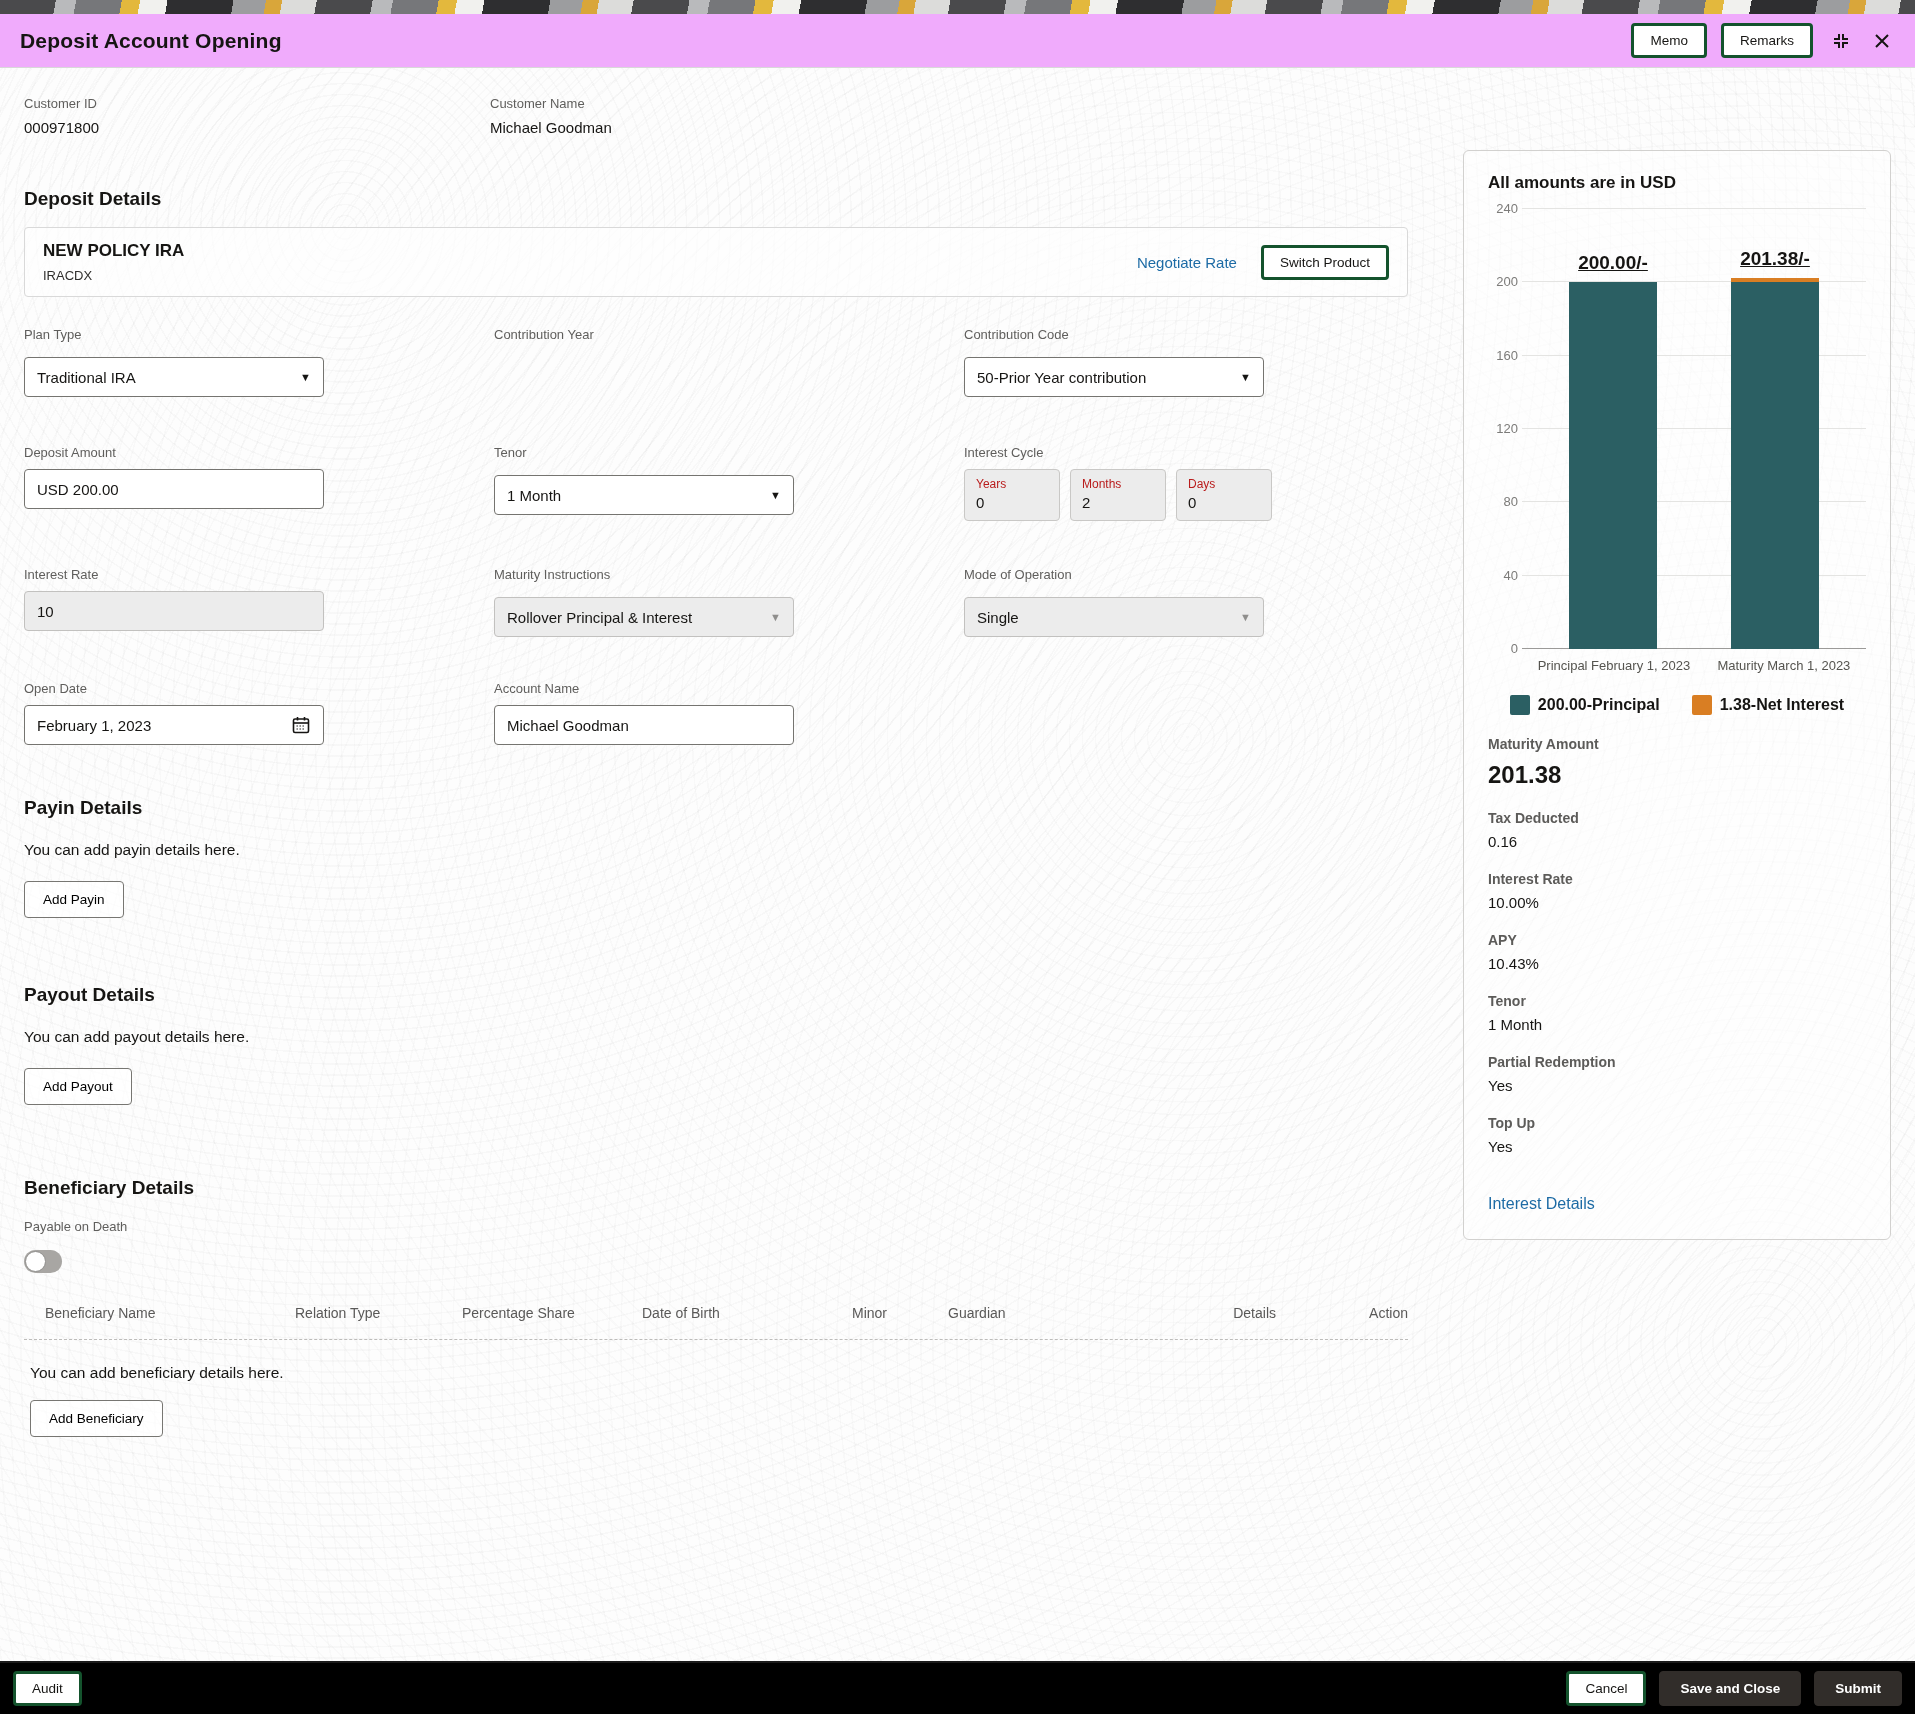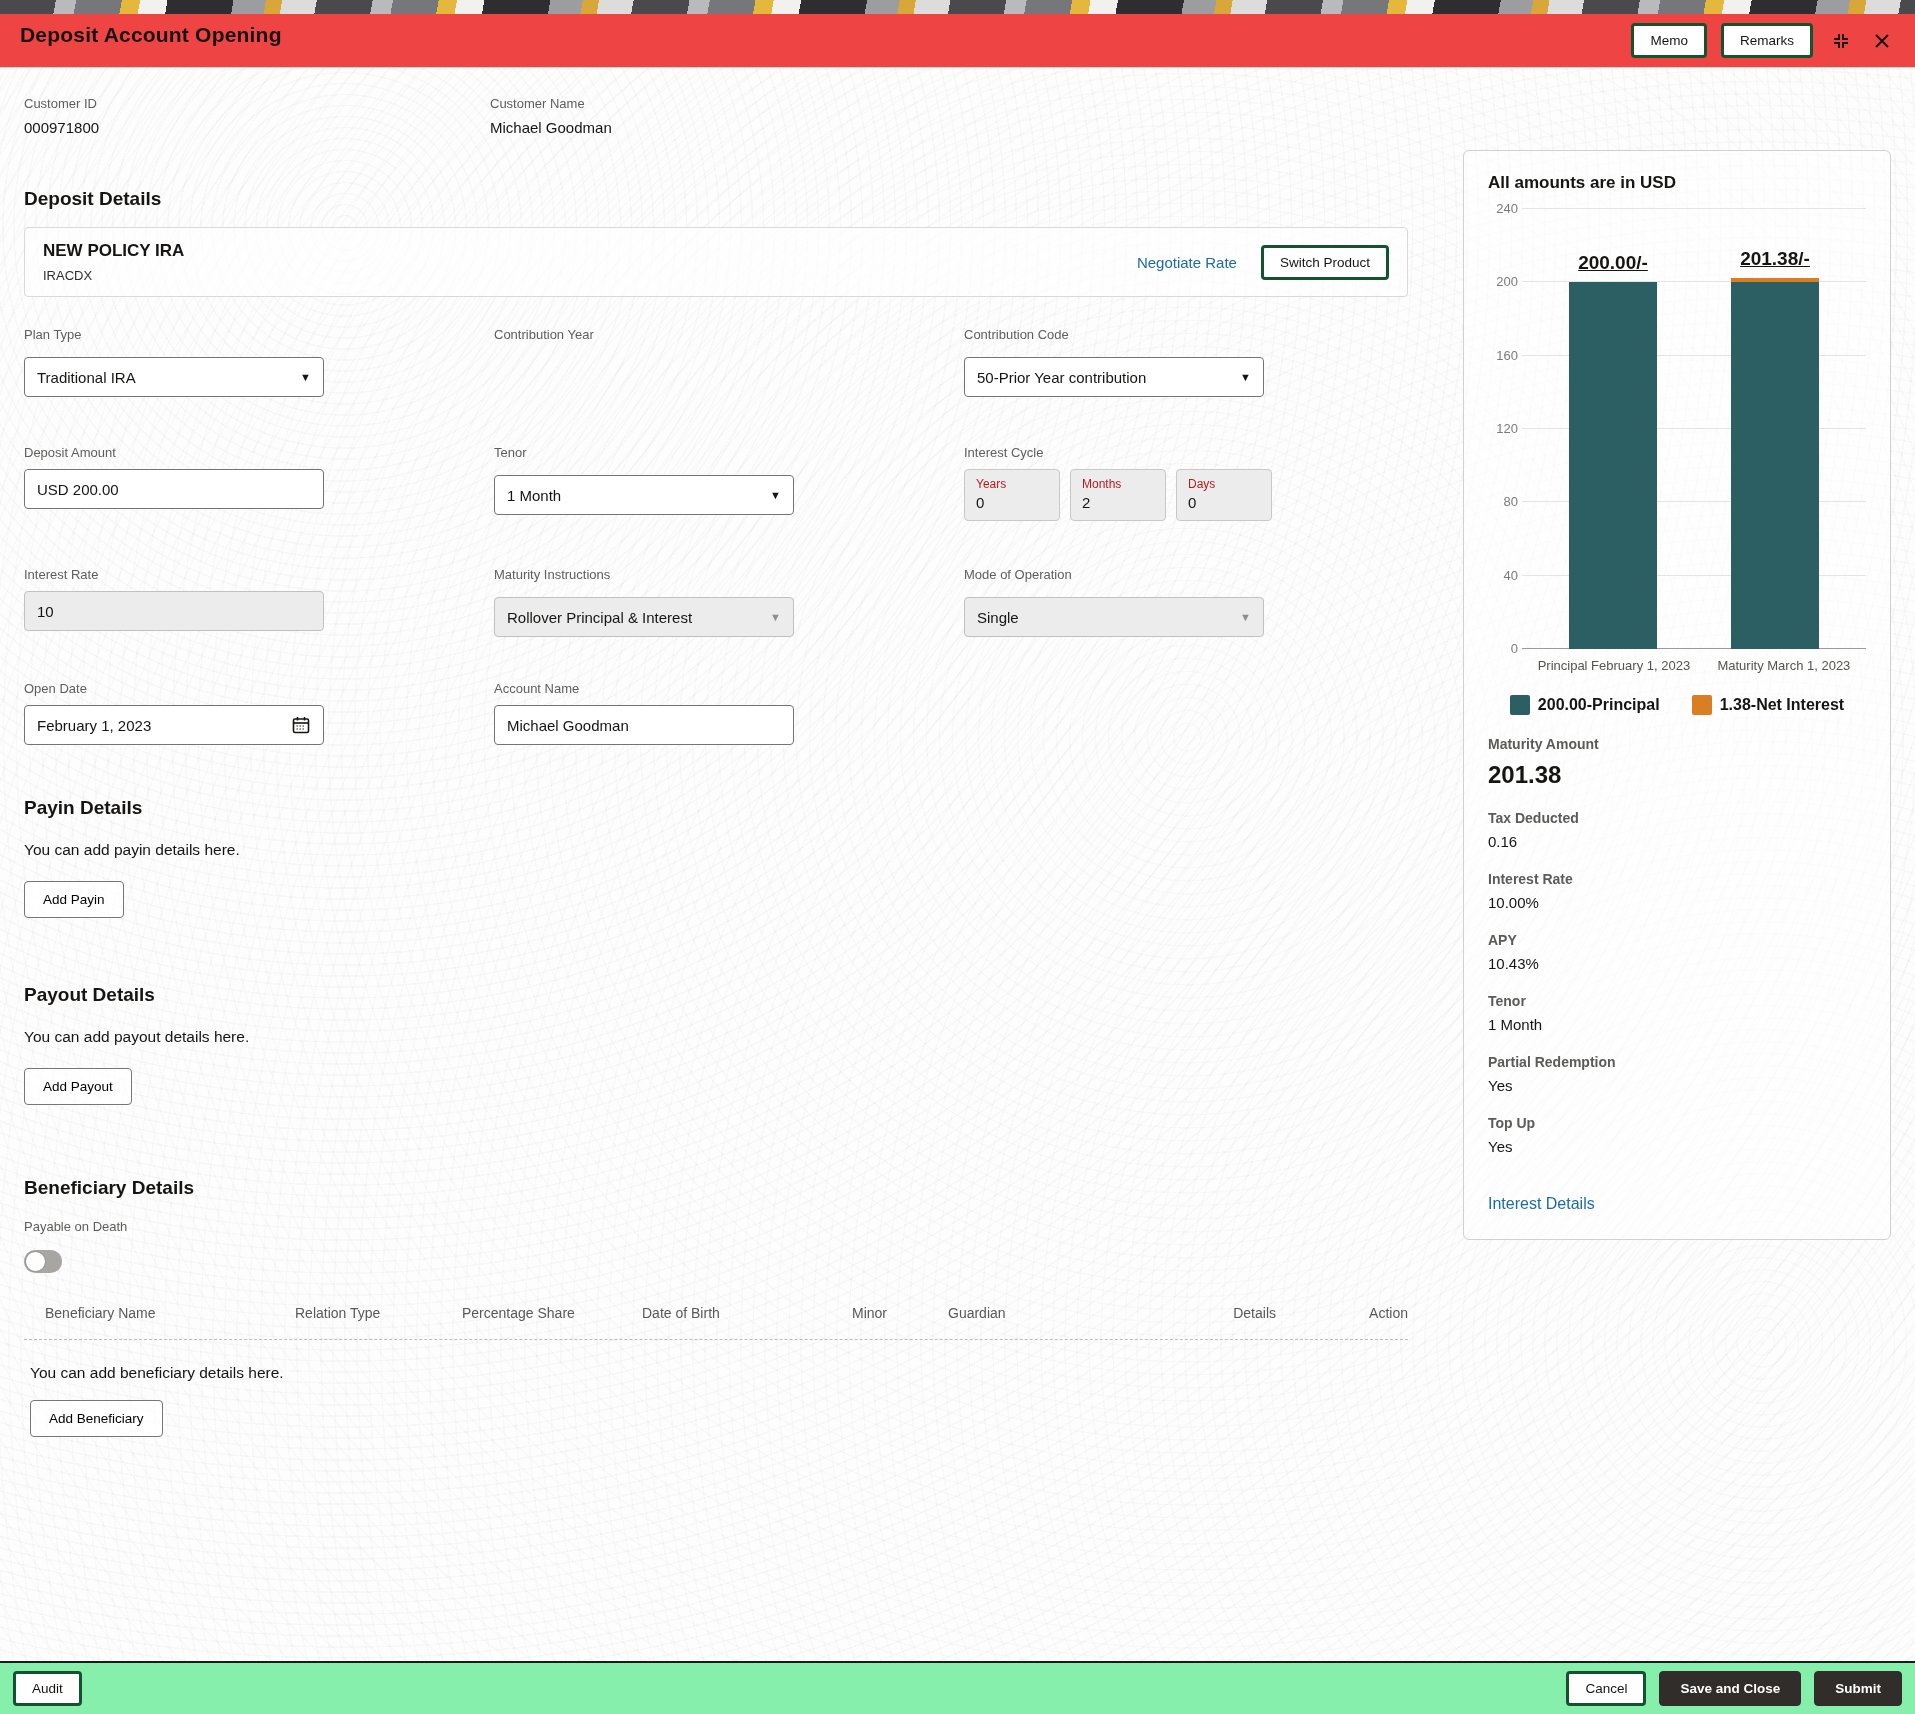--- a/index.html
+++ b/index.html
@@ -5,21 +5,21 @@
   * { margin:0; padding:0; box-sizing:border-box; }
   html,body { width:1915px; height:1714px; }
   body { font-family:"Liberation Sans", sans-serif; color:#161513; display:flex; flex-direction:column; background:#fff; overflow:hidden; }
 
   
   .top-strip { height:14px; flex:0 0 auto;
     background:repeating-linear-gradient(100deg,#4a4a4c 0 55px,#b9babc 55px 75px,#76777a 75px 120px,#e3b83d 120px 138px,#f1f1ee 138px 165px,#2e2e30 165px 230px,#9c9d9f 230px 262px,#d9a63a 262px 278px,#dcdcda 278px 312px);
   }
 
   
-  .app-header { flex:0 0 auto; display:flex; align-items:flex-start; background:#ef4444; border-bottom:1px solid #d8d8d8; padding:9px 20px; }
+  .app-header { flex:0 0 auto; display:flex; align-items:center; background:#f0abfc; border-bottom:1px solid #d8d8d8; padding:9px 20px; }
   .app-title { font-size:21px; font-weight:700; letter-spacing:.2px; }
   .header-right { margin-left:auto; display:flex; align-items:center; gap:14px; }
   .btn { background:#fff; border:3px solid #14532d; border-radius:4px; font-size:13.5px; color:#161513; padding:7px 16px; cursor:pointer; font-family:inherit; }
   .icon-btn { background:none; border:none; cursor:pointer; display:flex; align-items:center; padding:4px; }
 
   
   .content { flex:1 1 auto; overflow:hidden; padding:0 24px;
     background-color:#fdfdfd;
     background-image:
       repeating-radial-gradient(circle at 18% 10%, rgba(110,110,110,0.04) 0 1.5px, transparent 1.5px 11px),
@@ -97,21 +97,21 @@
   .legend-item { display:flex; align-items:center; gap:8px; }
   .swatch { width:20px; height:20px; border-radius:2px; }
   .legend-text { font-size:16px; font-weight:700; }
   .stat { margin-top:21px; }
   .stat-label { font-size:14px; font-weight:700; color:#5c5b59; }
   .stat-value { font-size:15px; margin-top:7px; }
   .stat-value.big { font-size:24px; font-weight:700; margin-top:9px; }
   .panel-link { display:inline-block; margin-top:40px; font-size:16px; }
 
   
-  .app-footer { flex:0 0 auto; display:flex; align-items:center; background:#86efac; border-top:2px solid #1b1b1b; padding:8px 13px; }
+  .app-footer { flex:0 0 auto; display:flex; align-items:center; background:#000000; border-top:2px solid #1b1b1b; padding:8px 13px; }
   .footer-right { margin-left:auto; display:flex; align-items:center; gap:13px; }
   .btn-dark { background:#312d2a; color:#fff; border:1px solid #312d2a; border-radius:4px; font-size:13.5px; font-weight:700; padding:9px 20px; cursor:pointer; font-family:inherit; }
   svg { display:block; }
 </style>
 </head>
 <body>
 
 <div class="top-strip"></div>
 
 <header class="app-header">

